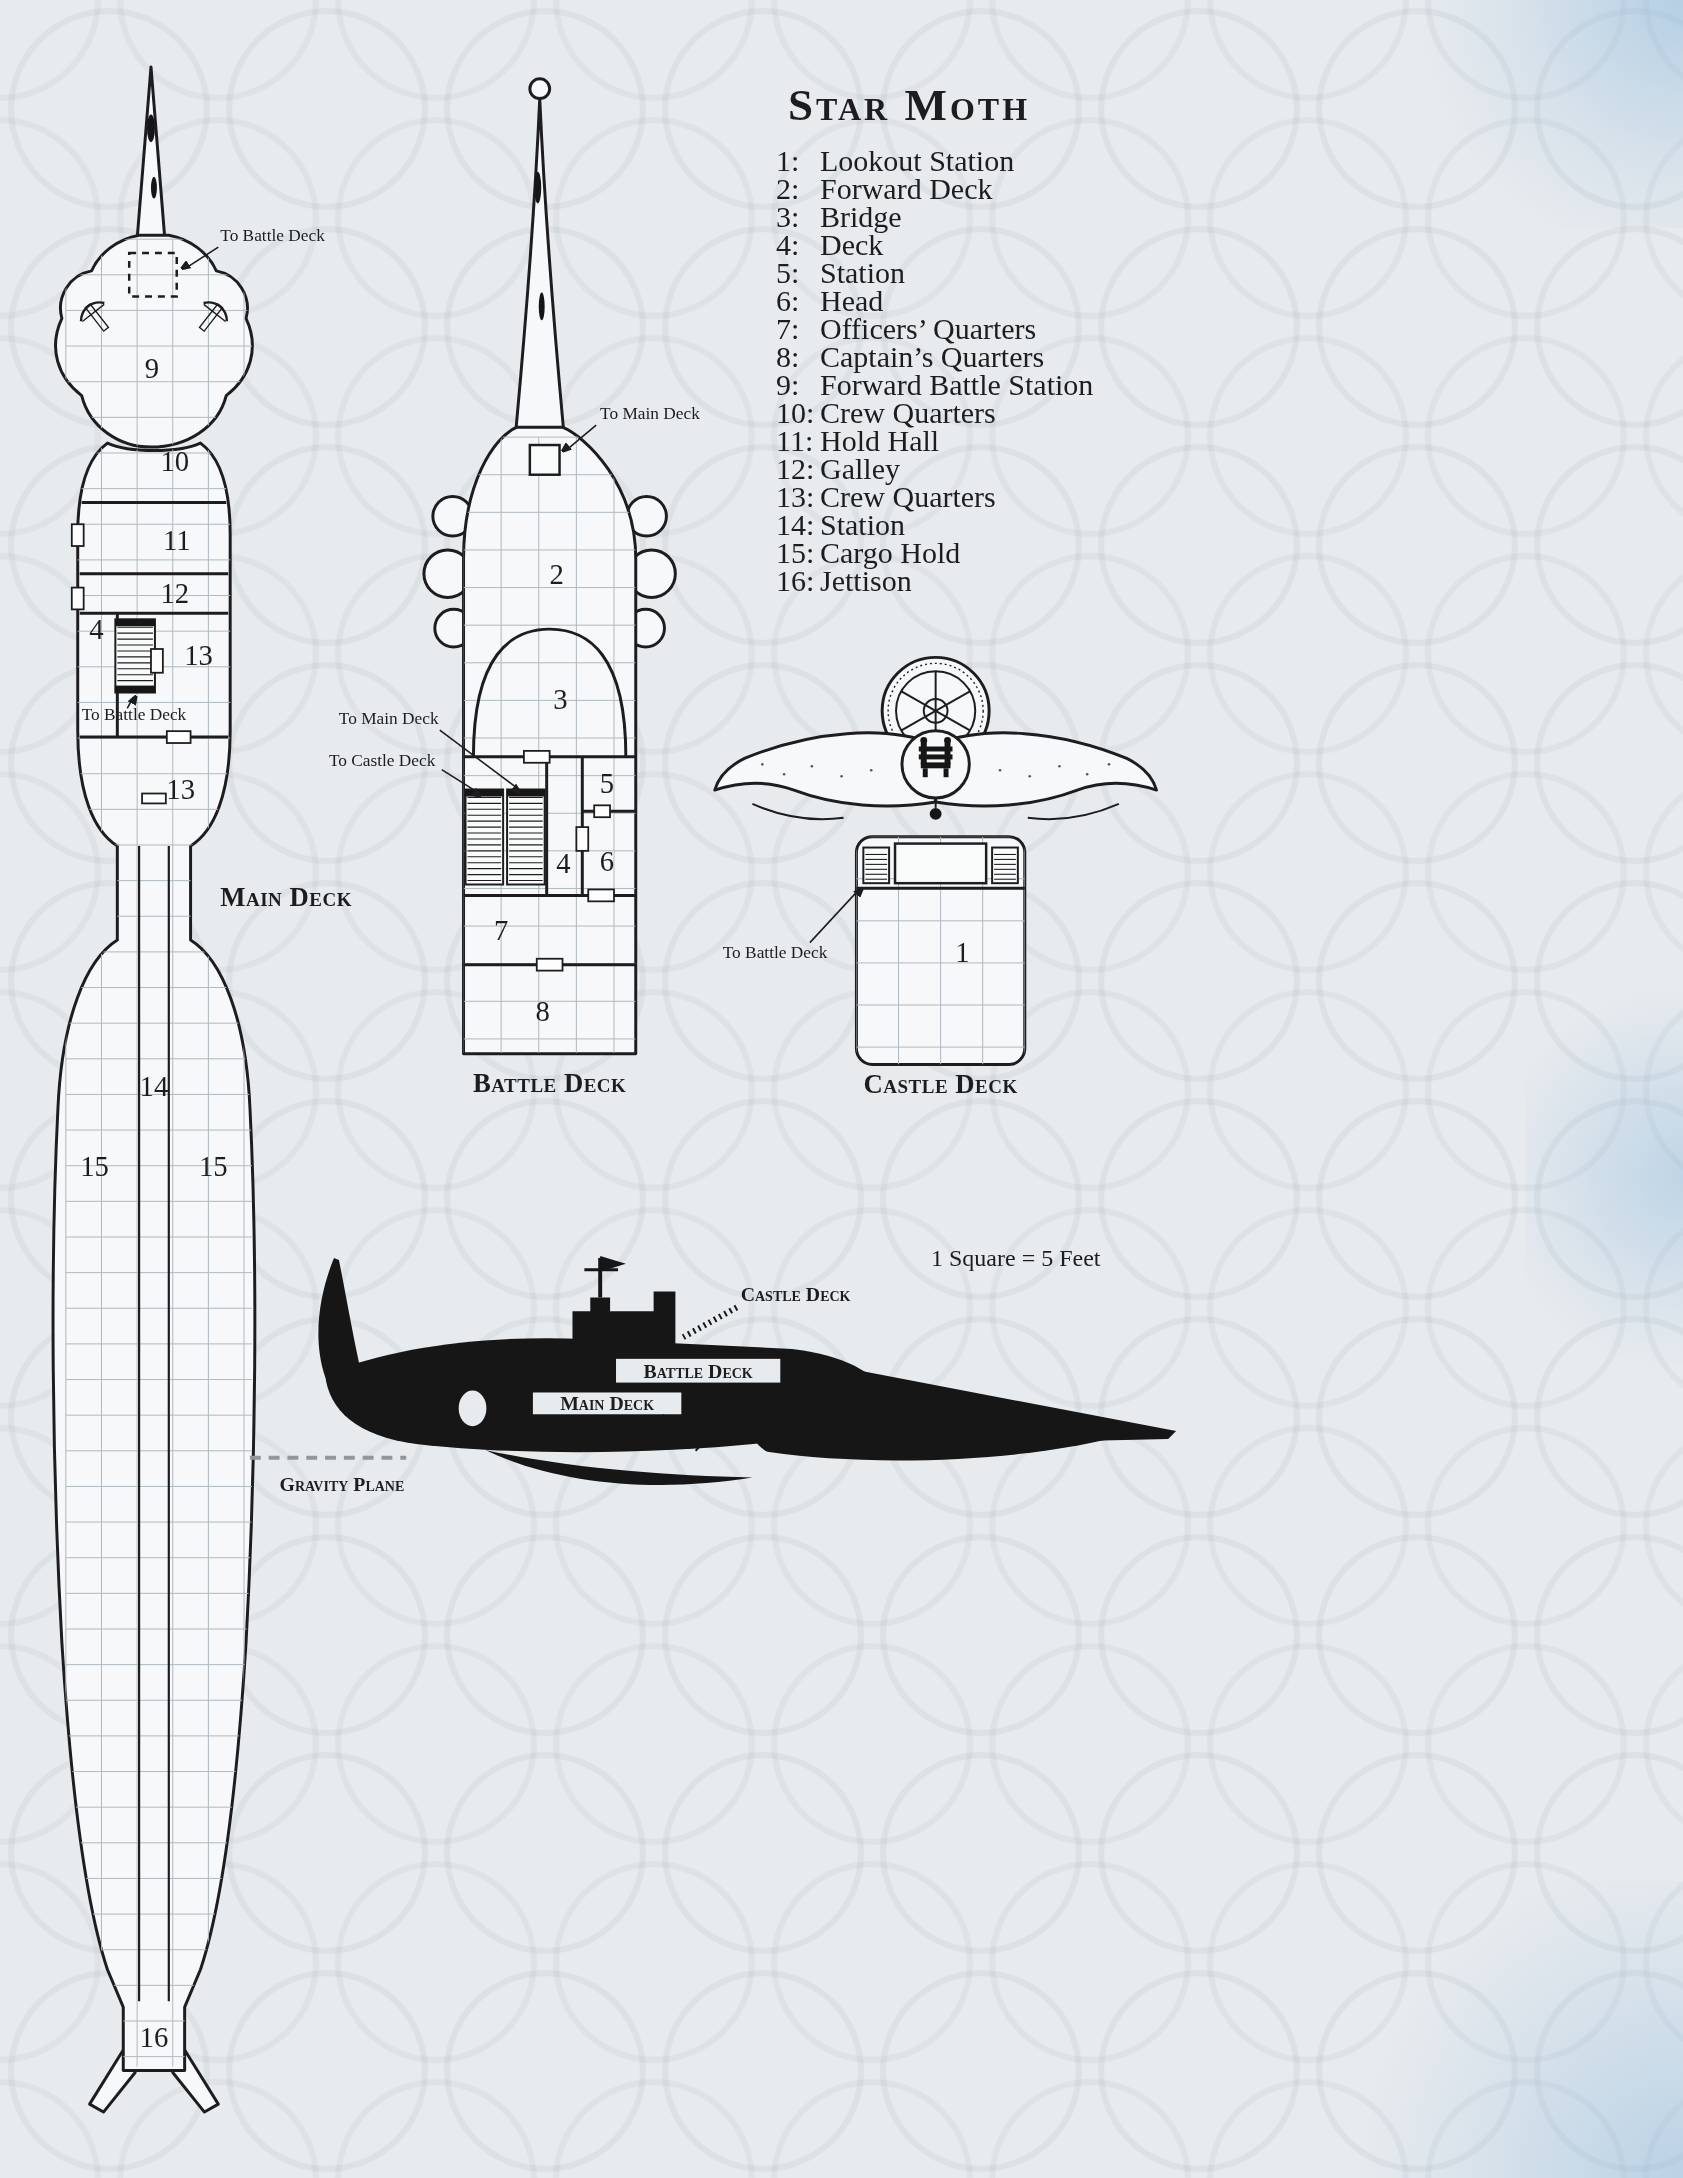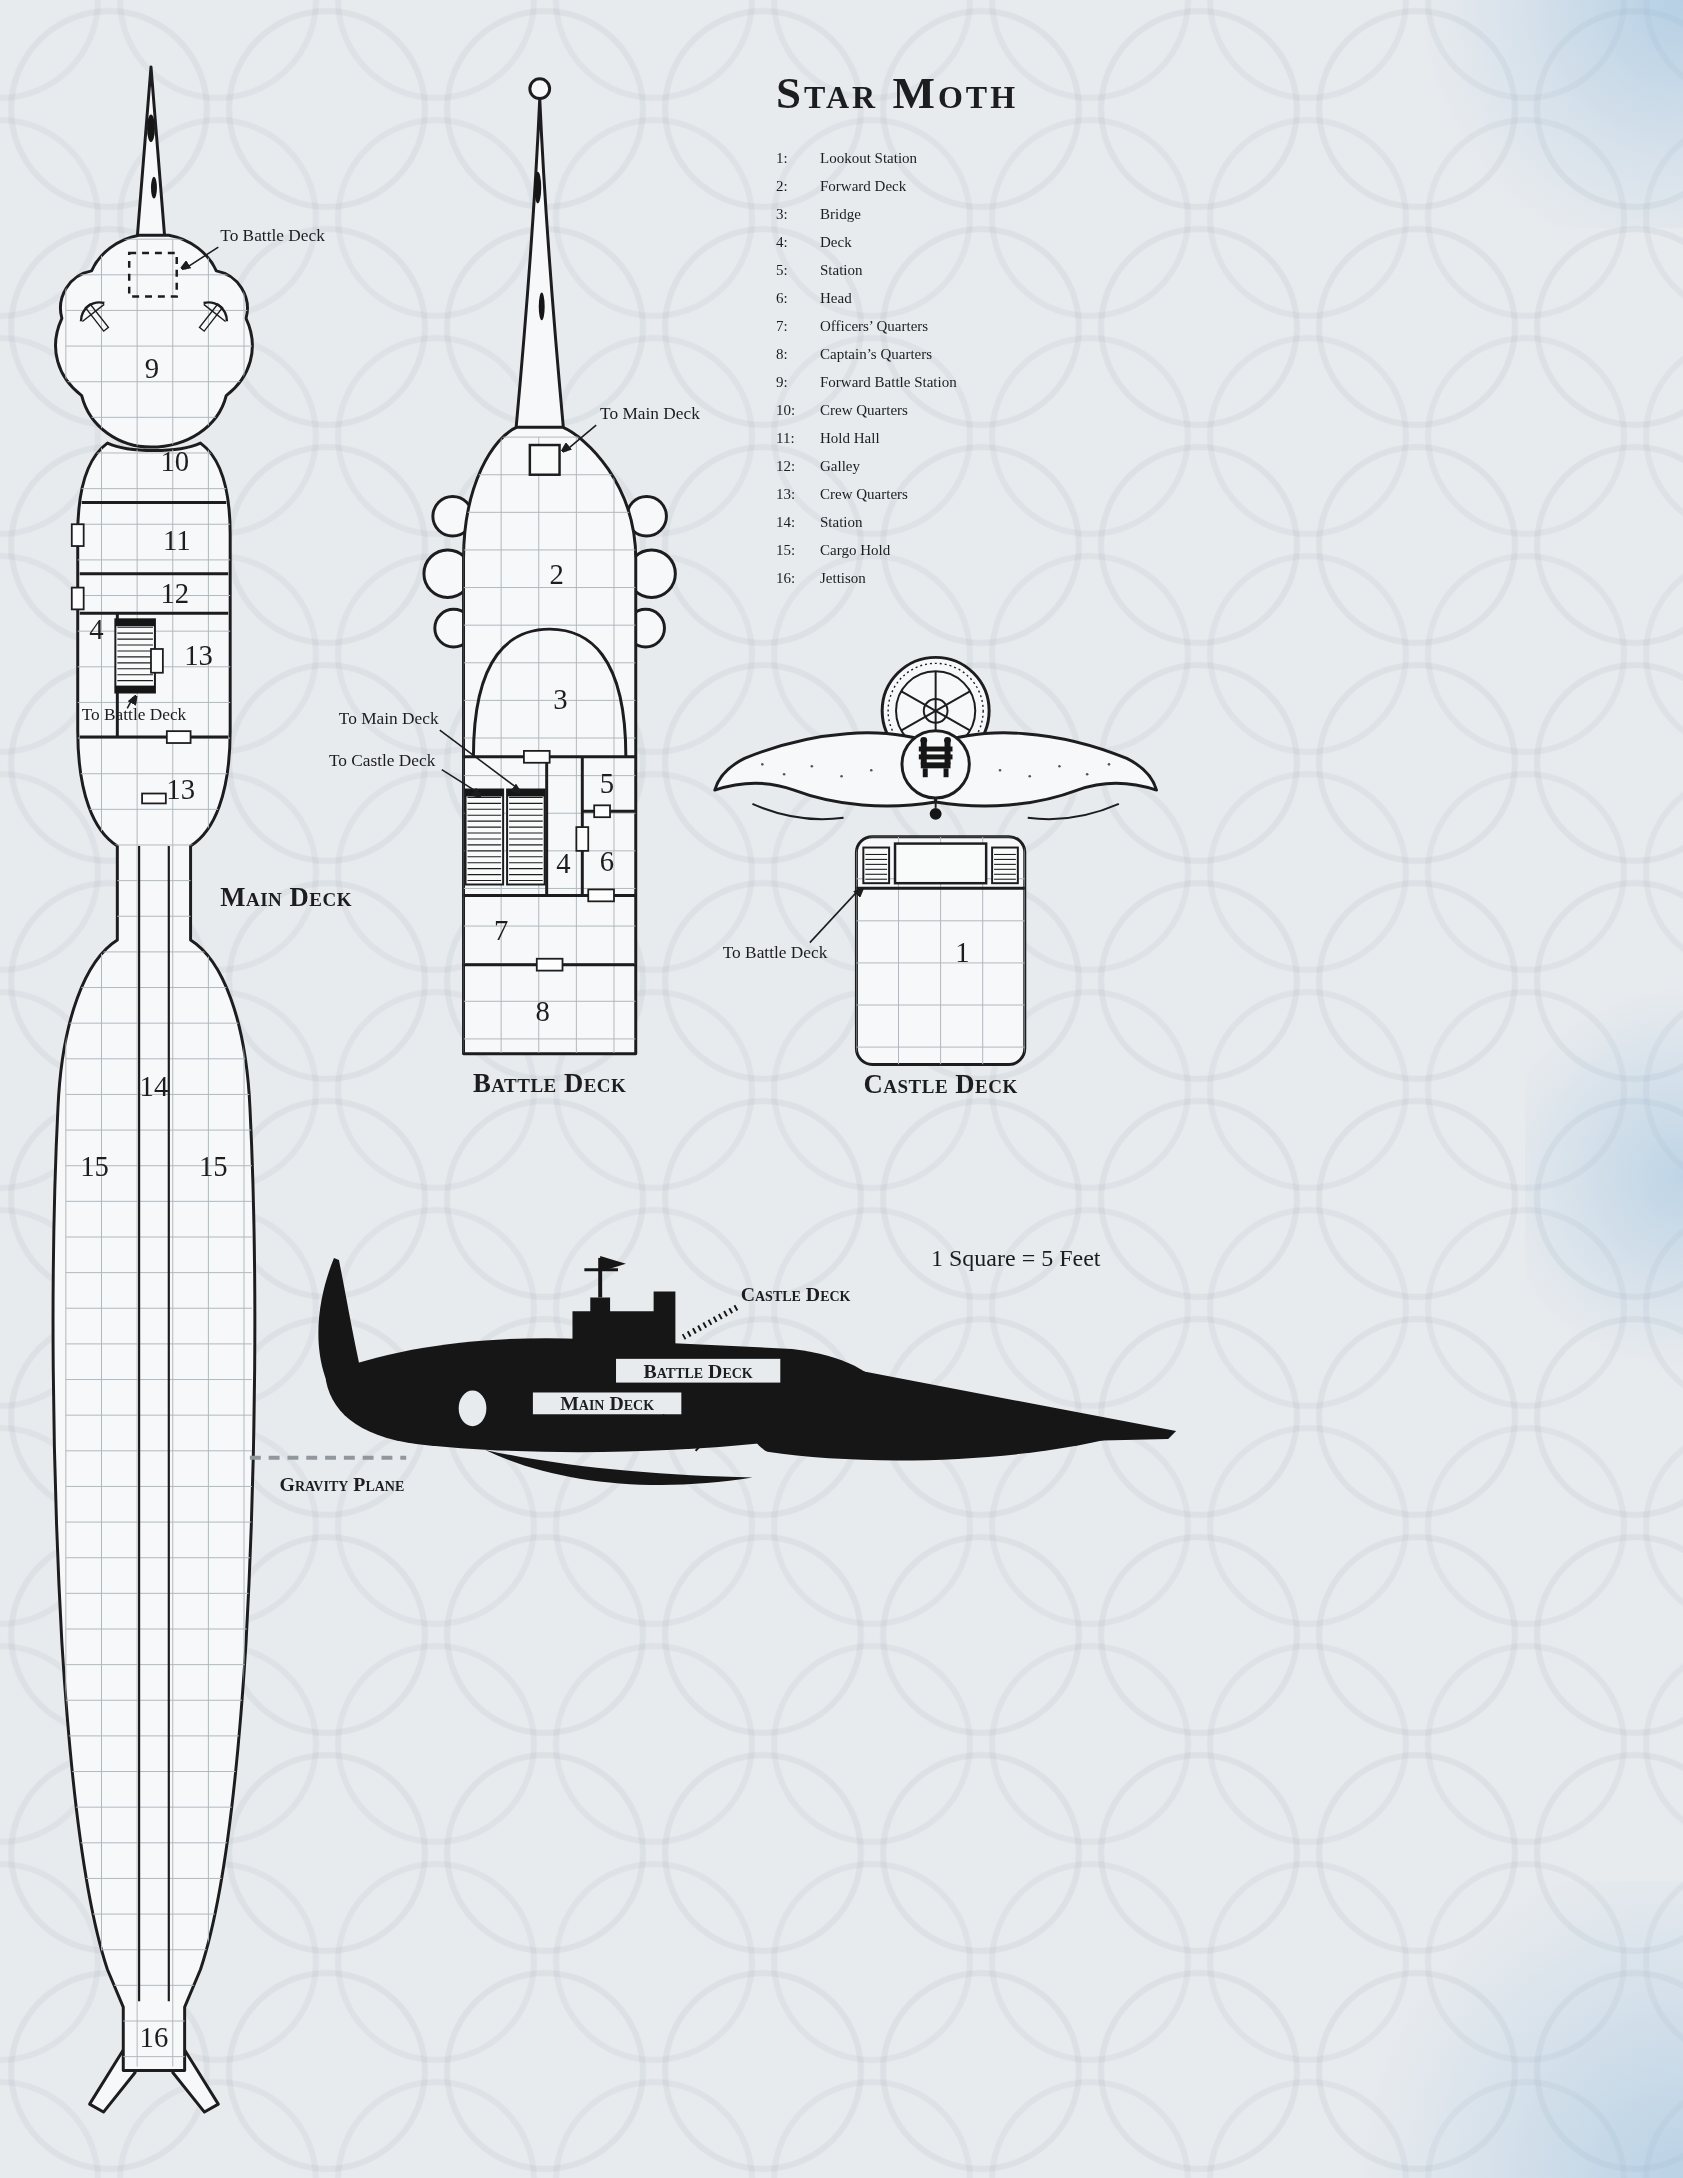--- a/index.html
+++ b/index.html
@@ -27,22 +27,22 @@
   .door{fill:#fdfdfd;stroke:#1d1d1f;stroke-width:1.8}
   .ink{fill:#161616;stroke:none}
   .sq{fill:none;stroke:#1d1d1f;stroke-width:1.4}
   g[data-grid] line{stroke:#aeb8c0;stroke-width:1}
   g[data-hatch] line{stroke:#1d1d1f;stroke-width:1.1}
   .leader{stroke:#1d1d1f;stroke-width:1.6;fill:none}
   .room-num{font-size:29px}
   .ann{font-size:17.5px}
   .cap{font-size:27px;font-weight:bold;font-variant:small-caps;letter-spacing:.5px}
   .sideText{font-size:20px;font-weight:bold;font-variant:small-caps}
-  .title{margin:0;font-size:45px;font-weight:600;font-variant:small-caps;letter-spacing:3px}
-  .legend{list-style:none;margin:25px 0 0 0;padding:0;font-size:15px;line-height:28px}
+  .title{margin:12px;font-size:45px;font-weight:600;font-variant:small-caps;letter-spacing:3px}
+  .legend{list-style:none;margin:16px 0 0 0;padding:0;font-size:30px;line-height:28px}
   .legend .num{display:inline-block;width:44px}
   .scale-note{position:absolute;left:931px;top:1245px;width:243px;text-align:left;font-size:24px}
   .right-panel{position:absolute;left:776px;top:67px;width:426px}
 </style>
 </head>
 <body>
 <div id="page">
 
 <div class="swirl tr"></div>
 <div class="swirl mr"></div>

